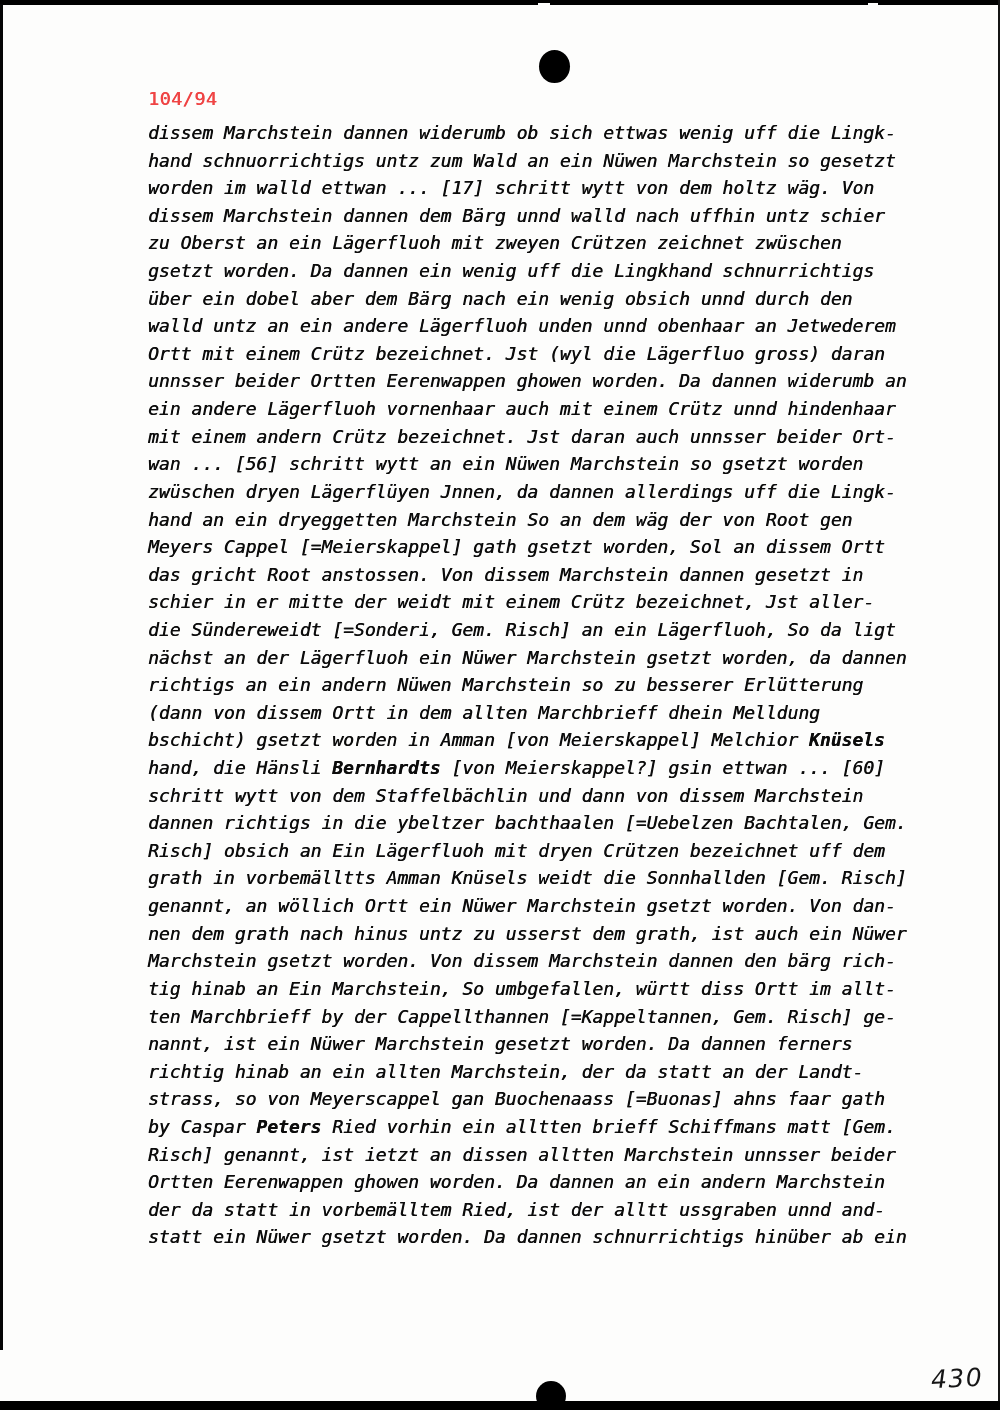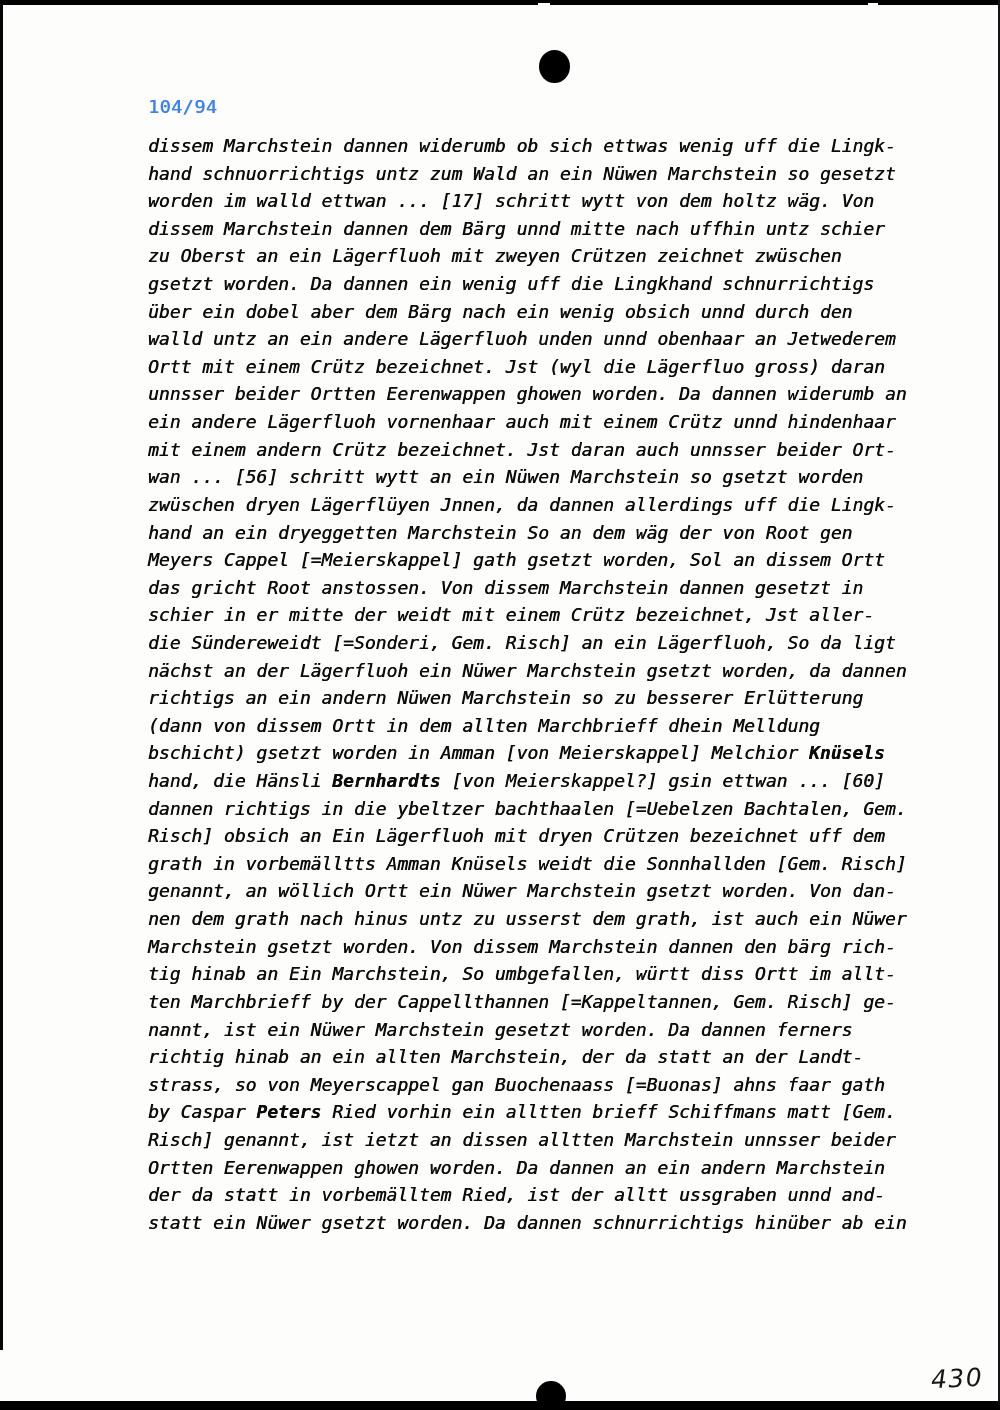--- a/index.html
+++ b/index.html
@@ -17,28 +17,28 @@
   .edge-right{position:absolute;top:0;right:0;width:2px;height:1410px;background:#141414;}
   .edge-bottom{position:absolute;bottom:0;left:0;width:1000px;height:9px;background:#000;}
 
   
   .punch{position:absolute;background:#000;border-radius:50%;}
   .punch-top{left:539px;top:50px;width:31px;height:33px;}
   .punch-bottom{left:536px;top:1381px;width:30px;height:30px;}
 
   
   .page-number{
-    position:absolute;left:148px;top:96px;
-    font-size:18.5px;color:#3b82f6;letter-spacing:0.4px;
+    position:absolute;left:148px;top:88px;
+    font-size:18.5px;color:#ef4444;letter-spacing:0.4px;
     text-shadow:0.5px 0 0 currentColor;
   }
 
   
   .text-block{
-    position:absolute;left:148px;top:132px;width:800px;
+    position:absolute;left:148px;top:119px;width:800px;
     font-size:18px;font-style:italic;line-height:27.62px;color:#0c0c0c;
   }
   .line{white-space:pre;height:27.62px;}
   .line span{text-shadow:0.45px 0 0 currentColor;}
   .line .bold{font-weight:bold;text-shadow:0.2px 0 0 currentColor;}
 
   
   .handwritten{
     position:absolute;left:931px;top:1364px;
     font-family:"DejaVu Sans",sans-serif;font-style:italic;
@@ -61,41 +61,42 @@
 
   <div class="punch punch-top"></div>
   <div class="punch punch-bottom"></div>
 
   <div class="page-number">104/94</div>
 
   <div class="text-block">
       <div class="line"><span>dissem Marchstein dannen widerumb ob sich ettwas wenig uff die Lingk-</span></div>
       <div class="line"><span>hand schnuorrichtigs untz zum Wald an ein Nüwen Marchstein so gesetzt</span></div>
       <div class="line"><span>worden im walld ettwan ... [17] schritt wytt von dem holtz wäg. Von</span></div>
-      <div class="line"><span>dissem Marchstein dannen dem Bärg unnd mitte nach uffhin untz schier</span></div>
+      <div class="line"><span>dissem Marchstein dannen dem Bärg unnd walld nach uffhin untz schier</span></div>
       <div class="line"><span>zu Oberst an ein Lägerfluoh mit zweyen Crützen zeichnet zwüschen</span></div>
       <div class="line"><span>gsetzt worden. Da dannen ein wenig uff die Lingkhand schnurrichtigs</span></div>
       <div class="line"><span>über ein dobel aber dem Bärg nach ein wenig obsich unnd durch den</span></div>
       <div class="line"><span>walld untz an ein andere Lägerfluoh unden unnd obenhaar an Jetwederem</span></div>
       <div class="line"><span>Ortt mit einem Crütz bezeichnet. Jst (wyl die Lägerfluo gross) daran</span></div>
       <div class="line"><span>unnsser beider Ortten Eerenwappen ghowen worden. Da dannen widerumb an</span></div>
       <div class="line"><span>ein andere Lägerfluoh vornenhaar auch mit einem Crütz unnd hindenhaar</span></div>
       <div class="line"><span>mit einem andern Crütz bezeichnet. Jst daran auch unnsser beider Ort-</span></div>
       <div class="line"><span>wan ... [56] schritt wytt an ein Nüwen Marchstein so gsetzt worden</span></div>
       <div class="line"><span>zwüschen dryen Lägerflüyen Jnnen, da dannen allerdings uff die Lingk-</span></div>
       <div class="line"><span>hand an ein dryeggetten Marchstein So an dem wäg der von Root gen</span></div>
       <div class="line"><span>Meyers Cappel [=Meierskappel] gath gsetzt worden, Sol an dissem Ortt</span></div>
       <div class="line"><span>das gricht Root anstossen. Von dissem Marchstein dannen gesetzt in</span></div>
       <div class="line"><span>schier in er mitte der weidt mit einem Crütz bezeichnet, Jst aller-</span></div>
       <div class="line"><span>die Sündereweidt [=Sonderi, Gem. Risch] an ein Lägerfluoh, So da ligt</span></div>
       <div class="line"><span>nächst an der Lägerfluoh ein Nüwer Marchstein gsetzt worden, da dannen</span></div>
       <div class="line"><span>richtigs an ein andern Nüwen Marchstein so zu besserer Erlütterung</span></div>
       <div class="line"><span>(dann von dissem Ortt in dem allten Marchbrieff dhein Melldung</span></div>
       <div class="line"><span>bschicht) gsetzt worden in Amman [von Meierskappel] Melchior </span><span class="bold">Knüsels</span></div>
       <div class="line"><span>hand, die Hänsli </span><span class="bold">Bernhardts</span><span> [von Meierskappel?] gsin ettwan ... [60]</span></div>
+      <div class="line"><span>schritt wytt von dem Staffelbächlin und dann von dissem Marchstein</span></div>
       <div class="line"><span>dannen richtigs in die ybeltzer bachthaalen [=Uebelzen Bachtalen, Gem.</span></div>
       <div class="line"><span>Risch] obsich an Ein Lägerfluoh mit dryen Crützen bezeichnet uff dem</span></div>
       <div class="line"><span>grath in vorbemälltts Amman Knüsels weidt die Sonnhallden [Gem. Risch]</span></div>
       <div class="line"><span>genannt, an wöllich Ortt ein Nüwer Marchstein gsetzt worden. Von dan-</span></div>
       <div class="line"><span>nen dem grath nach hinus untz zu usserst dem grath, ist auch ein Nüwer</span></div>
       <div class="line"><span>Marchstein gsetzt worden. Von dissem Marchstein dannen den bärg rich-</span></div>
       <div class="line"><span>tig hinab an Ein Marchstein, So umbgefallen, württ diss Ortt im allt-</span></div>
       <div class="line"><span>ten Marchbrieff by der Cappellthannen [=Kappeltannen, Gem. Risch] ge-</span></div>
       <div class="line"><span>nannt, ist ein Nüwer Marchstein gesetzt worden. Da dannen ferners</span></div>
       <div class="line"><span>richtig hinab an ein allten Marchstein, der da statt an der Landt-</span></div>

